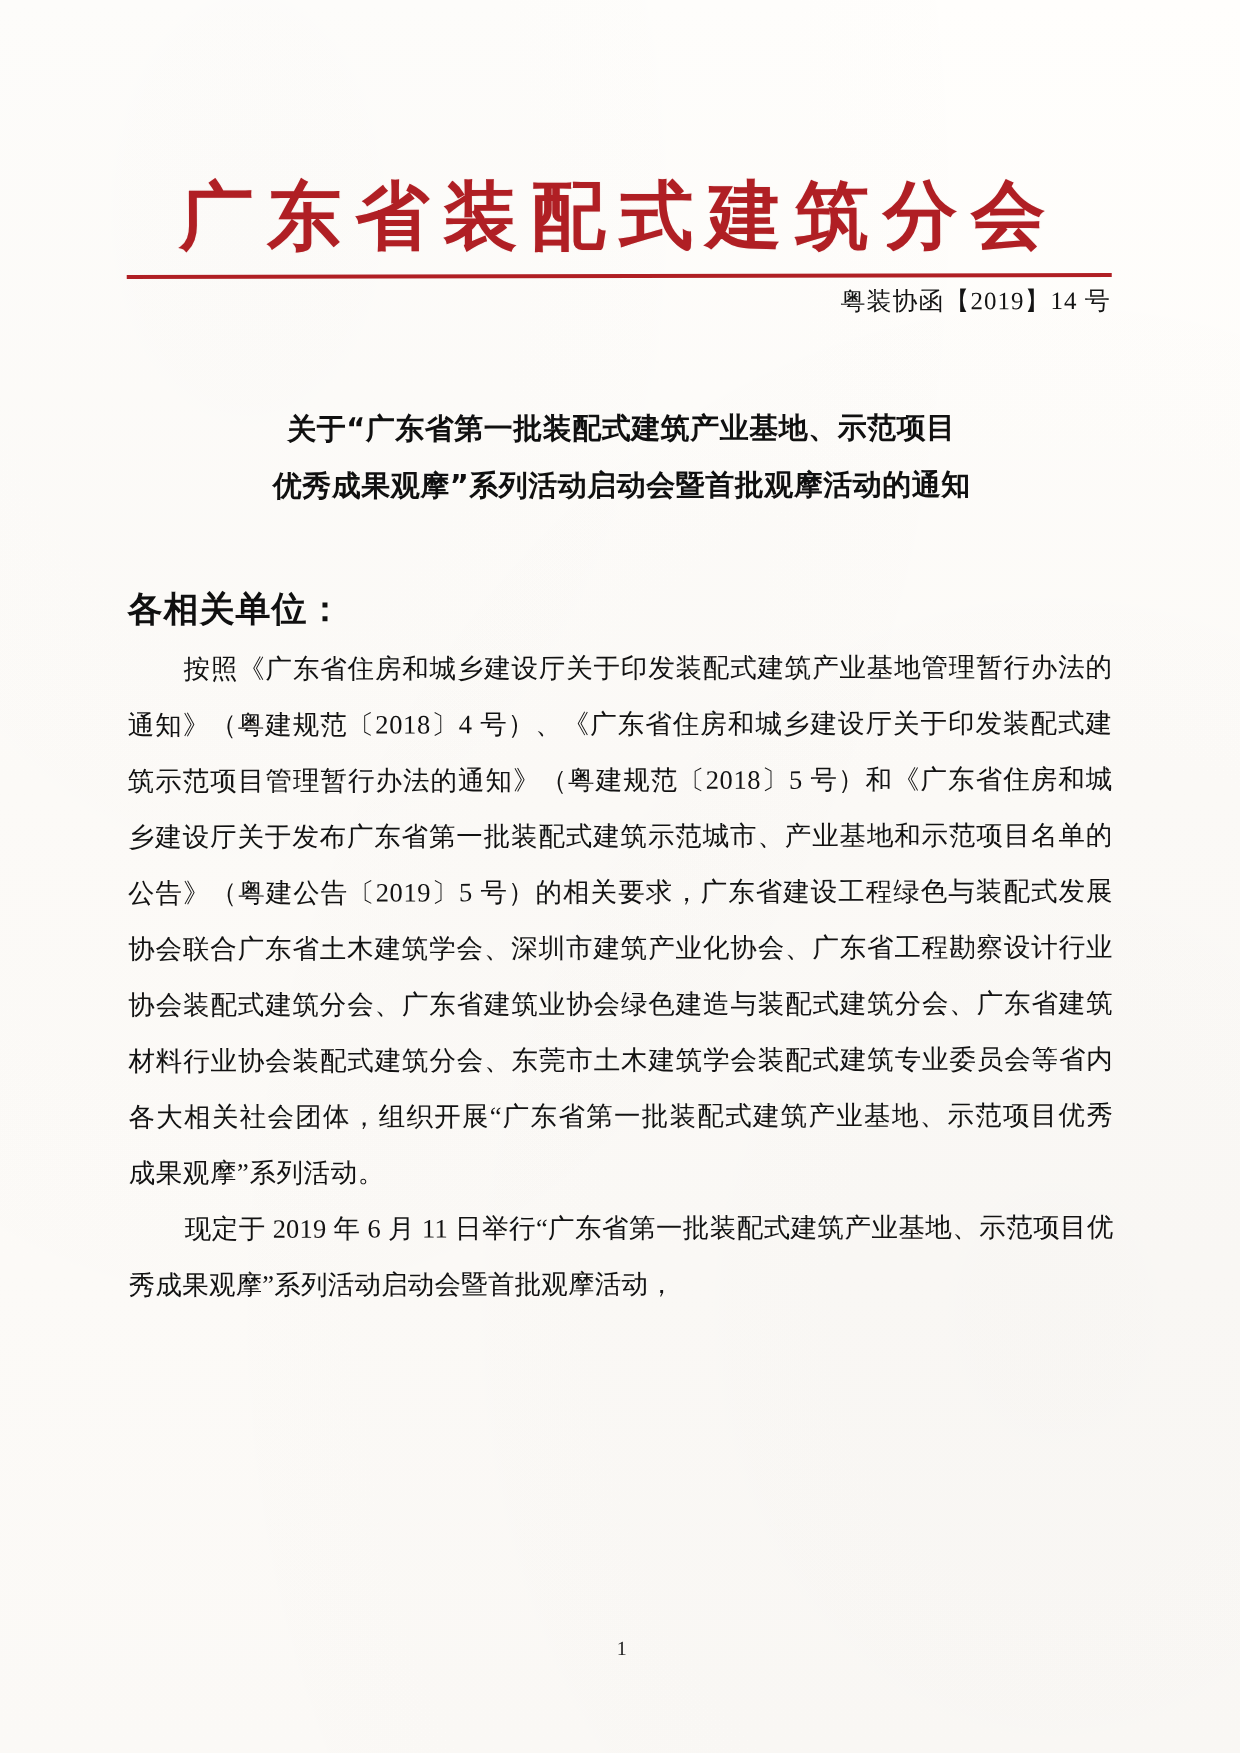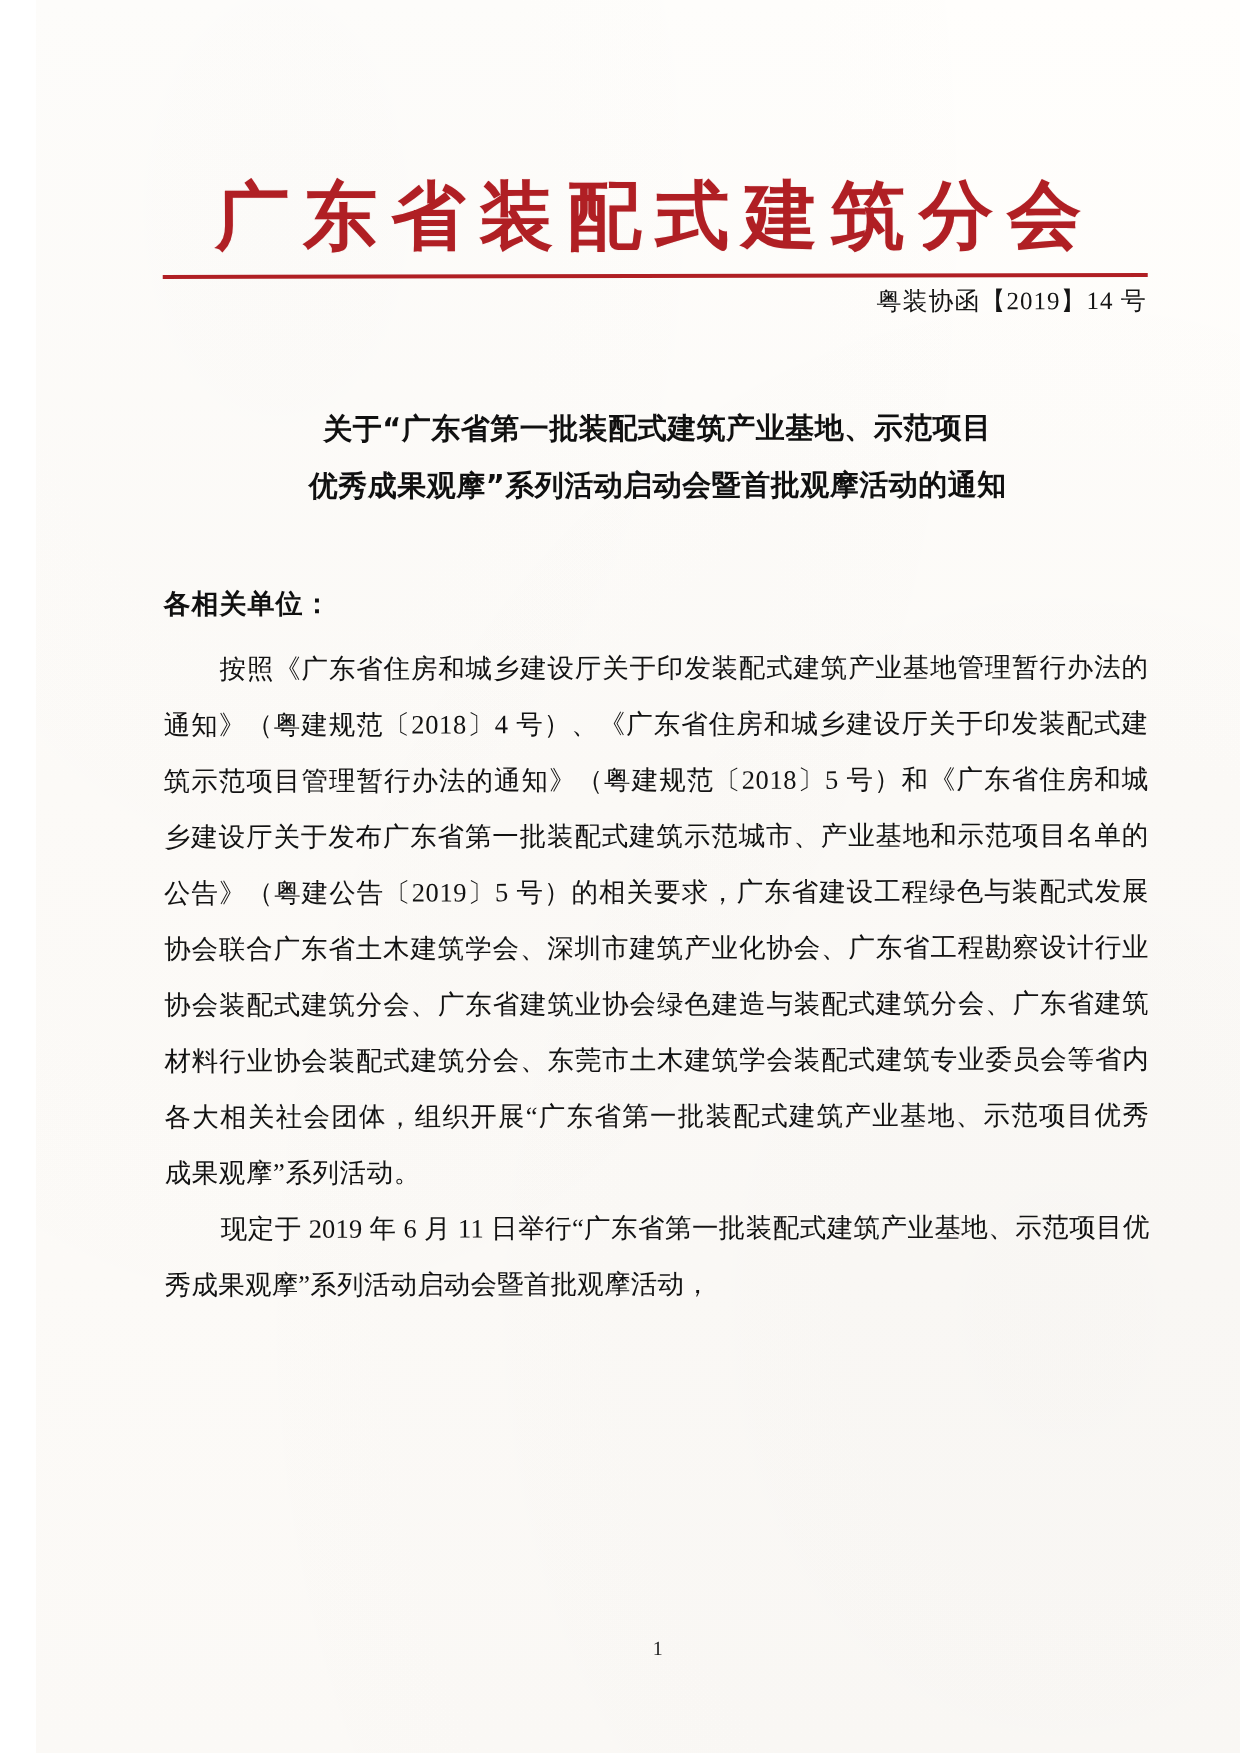--- a/index.html
+++ b/index.html
@@ -12,21 +12,20 @@
     background: #ffffff;
     font-family: "Liberation Serif", serif;
     color: #111111;
     position: relative;
     overflow: hidden;
   }
   .page {
     position: absolute;
     inset: 0;
     background: #fdfcfa;
-    margin-left: 36px;
   }
   
   .paper-tint {
     position: absolute;
     inset: 0;
     background:
       radial-gradient(ellipse at 20% 12%, rgba(0,0,0,0.012), rgba(0,0,0,0) 60%),
       radial-gradient(ellipse at 85% 75%, rgba(0,0,0,0.015), rgba(0,0,0,0) 62%),
       linear-gradient(180deg, #fffefc 0%, #fdfbf8 45%, #fbf9f6 100%);
     pointer-events: none;
@@ -89,21 +88,21 @@
   .doc-title .l2 {
     display: block;
   }
   
   .salutation {
     position: absolute;
     left: 128px;
     top: 585px;
     font-family: "DejaVu Sans", sans-serif;
     font-weight: bold;
-    font-size: 27px;
+    font-size: 35px;
     letter-spacing: 1px;
     color: #101010;
   }
   
   .body-text {
     position: absolute;
     left: 128px;
     top: 640px;
     width: 985px;
     font-size: 26.5px;

